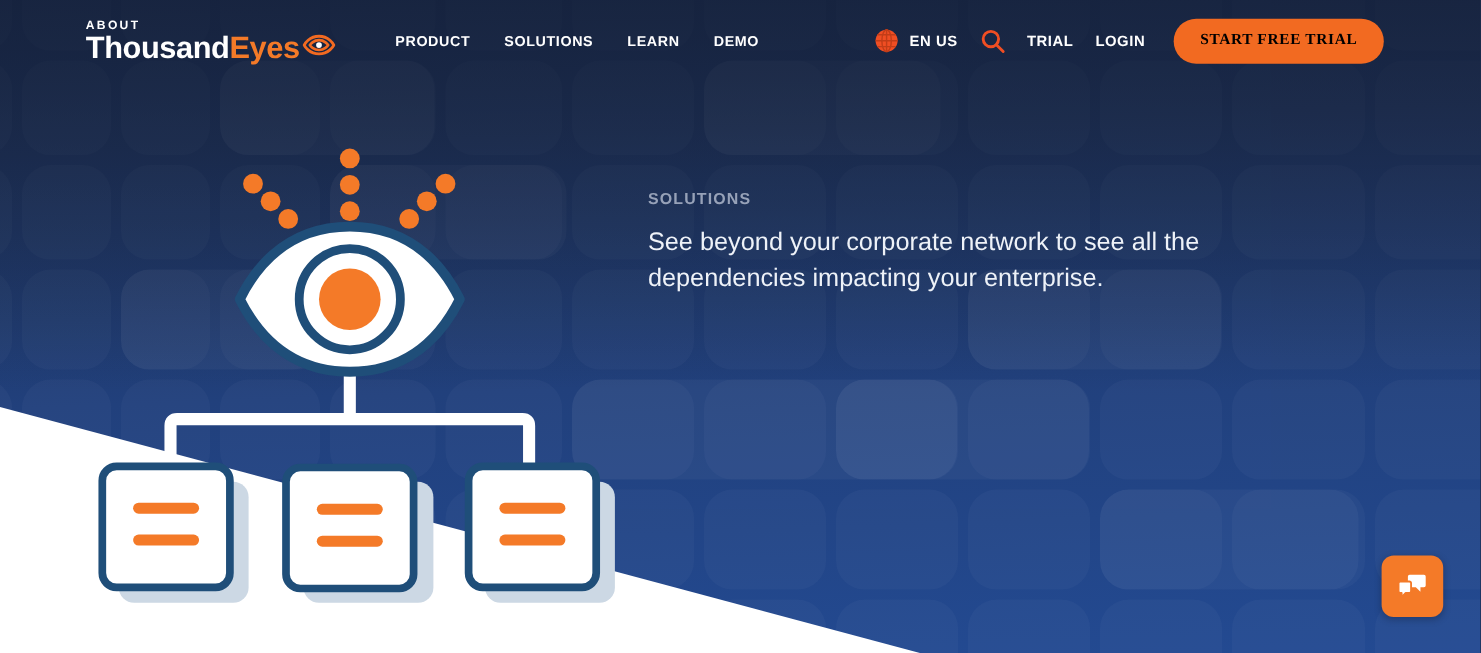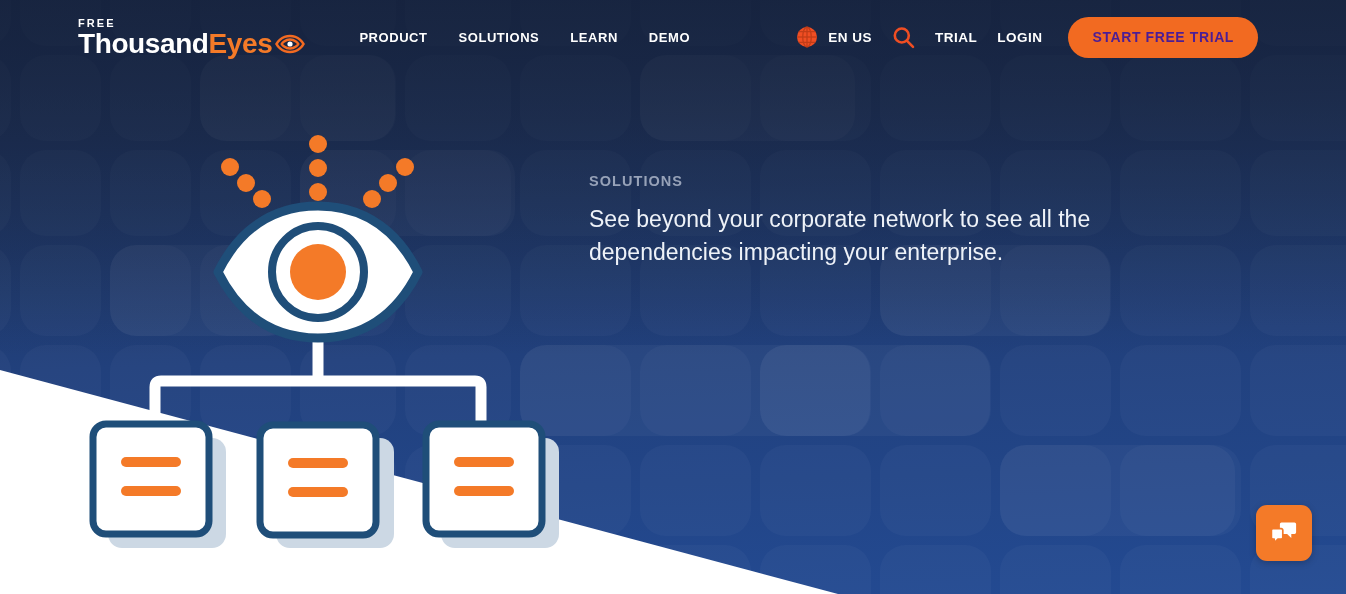--- a/index.html
+++ b/index.html
@@ -57,21 +57,21 @@
     user-select: none;
   }
   .logo-cisco {
     color: #ffffff;
     font-size: 11px;
     font-weight: bold;
     letter-spacing: 2.1px;
     line-height: 13px;
   }
   .logo-word {
-    display: flex; align-items: center;
+    display: flex; 
     line-height: 1;
   }
   .logo-thousand {
     color: #ffffff;
     font-size: 28px;
     font-weight: bold;
     letter-spacing: -.4px;
   }
   .logo-eyes {
     color: #f47a28;
@@ -117,30 +117,30 @@
     font-size: 13.5px;
     font-weight: bold;
     letter-spacing: .5px;
     cursor: pointer;
     margin-left: 20px;
     white-space: nowrap;
   }
   .cta {
     margin-left: 26px;
     background: #f26a21;
-    color: #4c1d95;
+    color: #000000;
     font-size: 14px;
     font-weight: bold;
     letter-spacing: .6px;
     border: none;
     border-radius: 40px;
     height: 41px;
     padding: 0 24px;
     cursor: pointer;
-    font-family: Liberation Sans, sans-serif;
+    font-family: Liberation Serif, serif;
     white-space: nowrap;
   }
 
   
   .hero-copy {
     position: absolute;
     left: 589px; top: 173px;
     width: 560px;
     z-index: 30;
   }
@@ -347,21 +347,21 @@
     <g>
       <rect x="426" y="424" width="116" height="110" rx="13" fill="#ffffff" stroke="#1f4e79" stroke-width="7"></rect>
       <rect x="454" y="457" width="60" height="10" rx="5" fill="#f47a28"></rect>
       <rect x="454" y="486" width="60" height="10" rx="5" fill="#f47a28"></rect>
     </g>
   </svg>
 
   <div class="header">
 
     <div class="logo">
-      <div class="logo-cisco">FREE</div>
+      <div class="logo-cisco">ABOUT</div>
       <div class="logo-word">
         <span class="logo-thousand">Thousand</span>
         <span class="logo-eyes">Eyes</span>
         <svg class="logo-mark" width="30" height="22" viewBox="0 0 30 22">
           <path d="M15 3 C6 3 2 10 1.5 11 C2 12 6 19 15 19 C24 19 28 12 28.5 11 C28 10 24 3 15 3 Z" fill="none" stroke="#f26a21" stroke-width="2.6"></path>
           <path d="M15 6.5 C10 6.5 7 10.4 6.7 11 C7 11.6 10 15.5 15 15.5 C20 15.5 23 11.6 23.3 11 C23 10.4 20 6.5 15 6.5 Z" fill="none" stroke="#f26a21" stroke-width="2.4"></path>
           <circle cx="15" cy="11" r="2.6" fill="#ffffff"></circle>
         </svg>
       </div>
     </div>

